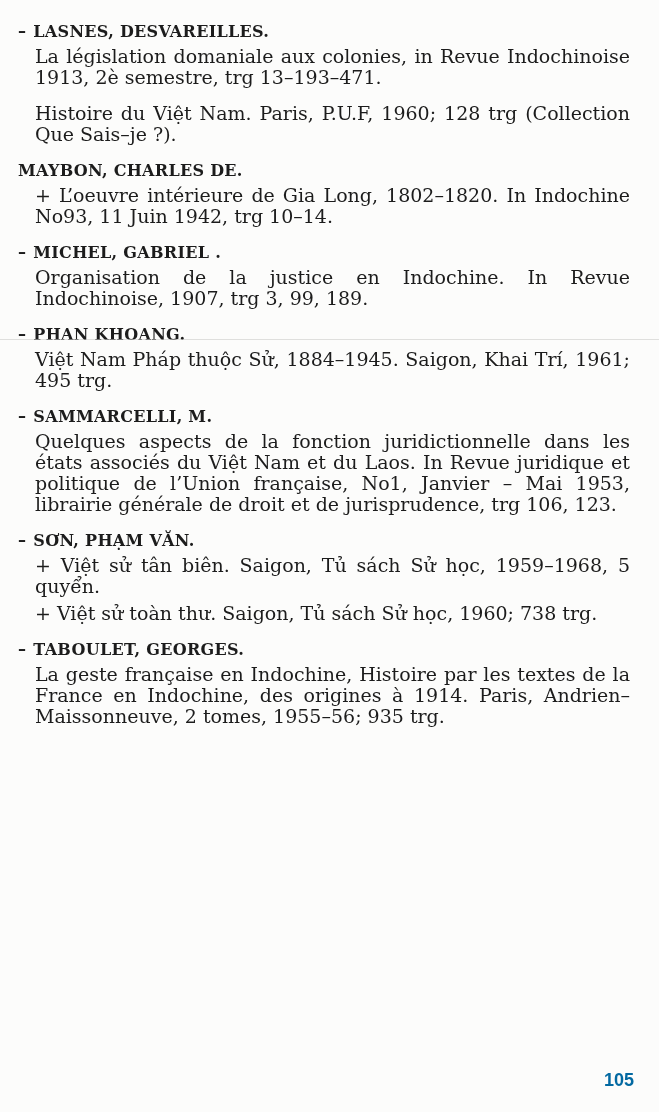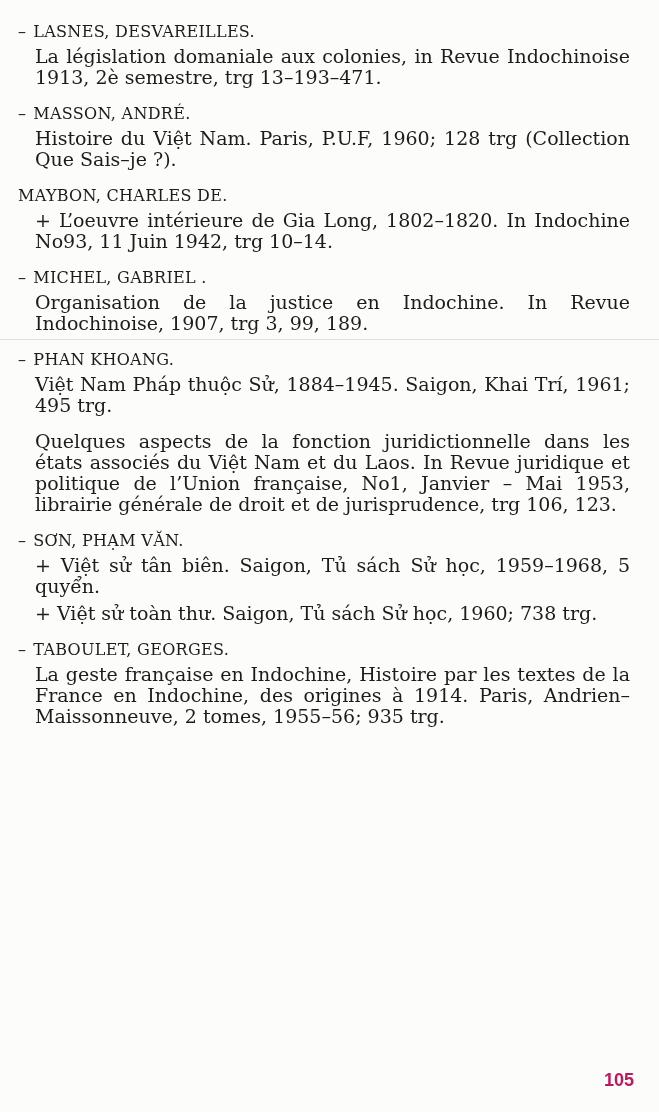--- a/index.html
+++ b/index.html
@@ -18,21 +18,21 @@
   .page {
     position: absolute;
     top: 21px;
     left: 18px;
     width: 612px;
   }
   .entry {
     margin-bottom: 15px;
   }
   .entry-heading {
-    font-weight: normal;
+    font-weight: bold;
     font-size: 16px;
     line-height: 21px;
     letter-spacing: 0.3px;
     margin-bottom: 4px;
     white-space: nowrap;
   }
   .marker {
     display: inline-block;
     margin-right: 7px;
   }
@@ -59,55 +59,55 @@
     opacity: 0.55;
     pointer-events: none;
   }
   .page-number {
     position: absolute;
     right: 25px;
     top: 1070px;
     font-family: "Liberation Sans", sans-serif;
     font-weight: bold;
     font-size: 18px;
-    color: #be185d;
+    color: #0369a1;
   }
 </style>
 </head>
 <body>
 
 <div class="page">
 
   <div class="entry">
     <div class="entry-heading"><span class="marker">–</span><span>LASNES, DESVAREILLES.</span></div>
     <p>La législation domaniale aux colonies, in Revue Indochinoise 1913, 2è semestre, trg 13–193–471.</p>
   </div>
 
   <div class="entry">
-    <div class="entry-heading"><span class="marker">–</span><span>MASSON, ANDRÉ.</span></div>
     <p>Histoire du Việt Nam. Paris, P.U.F, 1960; 128 trg (Collection Que Sais–je ?).</p>
   </div>
 
 
   <div class="entry">
     <div class="entry-heading"><span class="marker"></span><span>MAYBON, CHARLES DE.</span></div>
     <p>+ L’oeuvre intérieure de Gia Long, 1802–1820. In Indochine No93, 11 Juin 1942, trg 10–14.</p>
   </div>
 
   <div class="entry">
     <div class="entry-heading"><span class="marker">–</span><span>MICHEL, GABRIEL .</span></div>
     <p>Organisation de la justice en Indochine. In Revue Indochinoise, 1907, trg 3, 99, 189.</p>
   </div>
 
   <div class="entry">
     <div class="entry-heading"><span class="marker">–</span><span>PHAN KHOANG.</span></div>
     <p>Việt Nam Pháp thuộc Sử, 1884–1945. Saigon, Khai Trí, 1961; 495 trg.</p>
   </div>
 
   <div class="entry">
+    <div class="entry-heading"><span class="marker">–</span><span>SAMMARCELLI, M.</span></div>
     <p>Quelques aspects de la fonction juridictionnelle dans les états associés du Việt Nam et du Laos. In Revue juridique et politique de l’Union française, No1, Janvier – Mai 1953, librairie générale de droit et de jurisprudence, trg 106, 123.</p>
   </div>
 
   <div class="entry">
     <div class="entry-heading"><span class="marker">–</span><span>SƠN, PHẠM VĂN.</span></div>
     <p>+ Việt sử tân biên. Saigon, Tủ sách Sử học, 1959–1968, 5 quyển.</p>
     <p>+ Việt sử toàn thư. Saigon, Tủ sách Sử học, 1960; 738 trg.</p>
   </div>
 
   <div class="entry">

